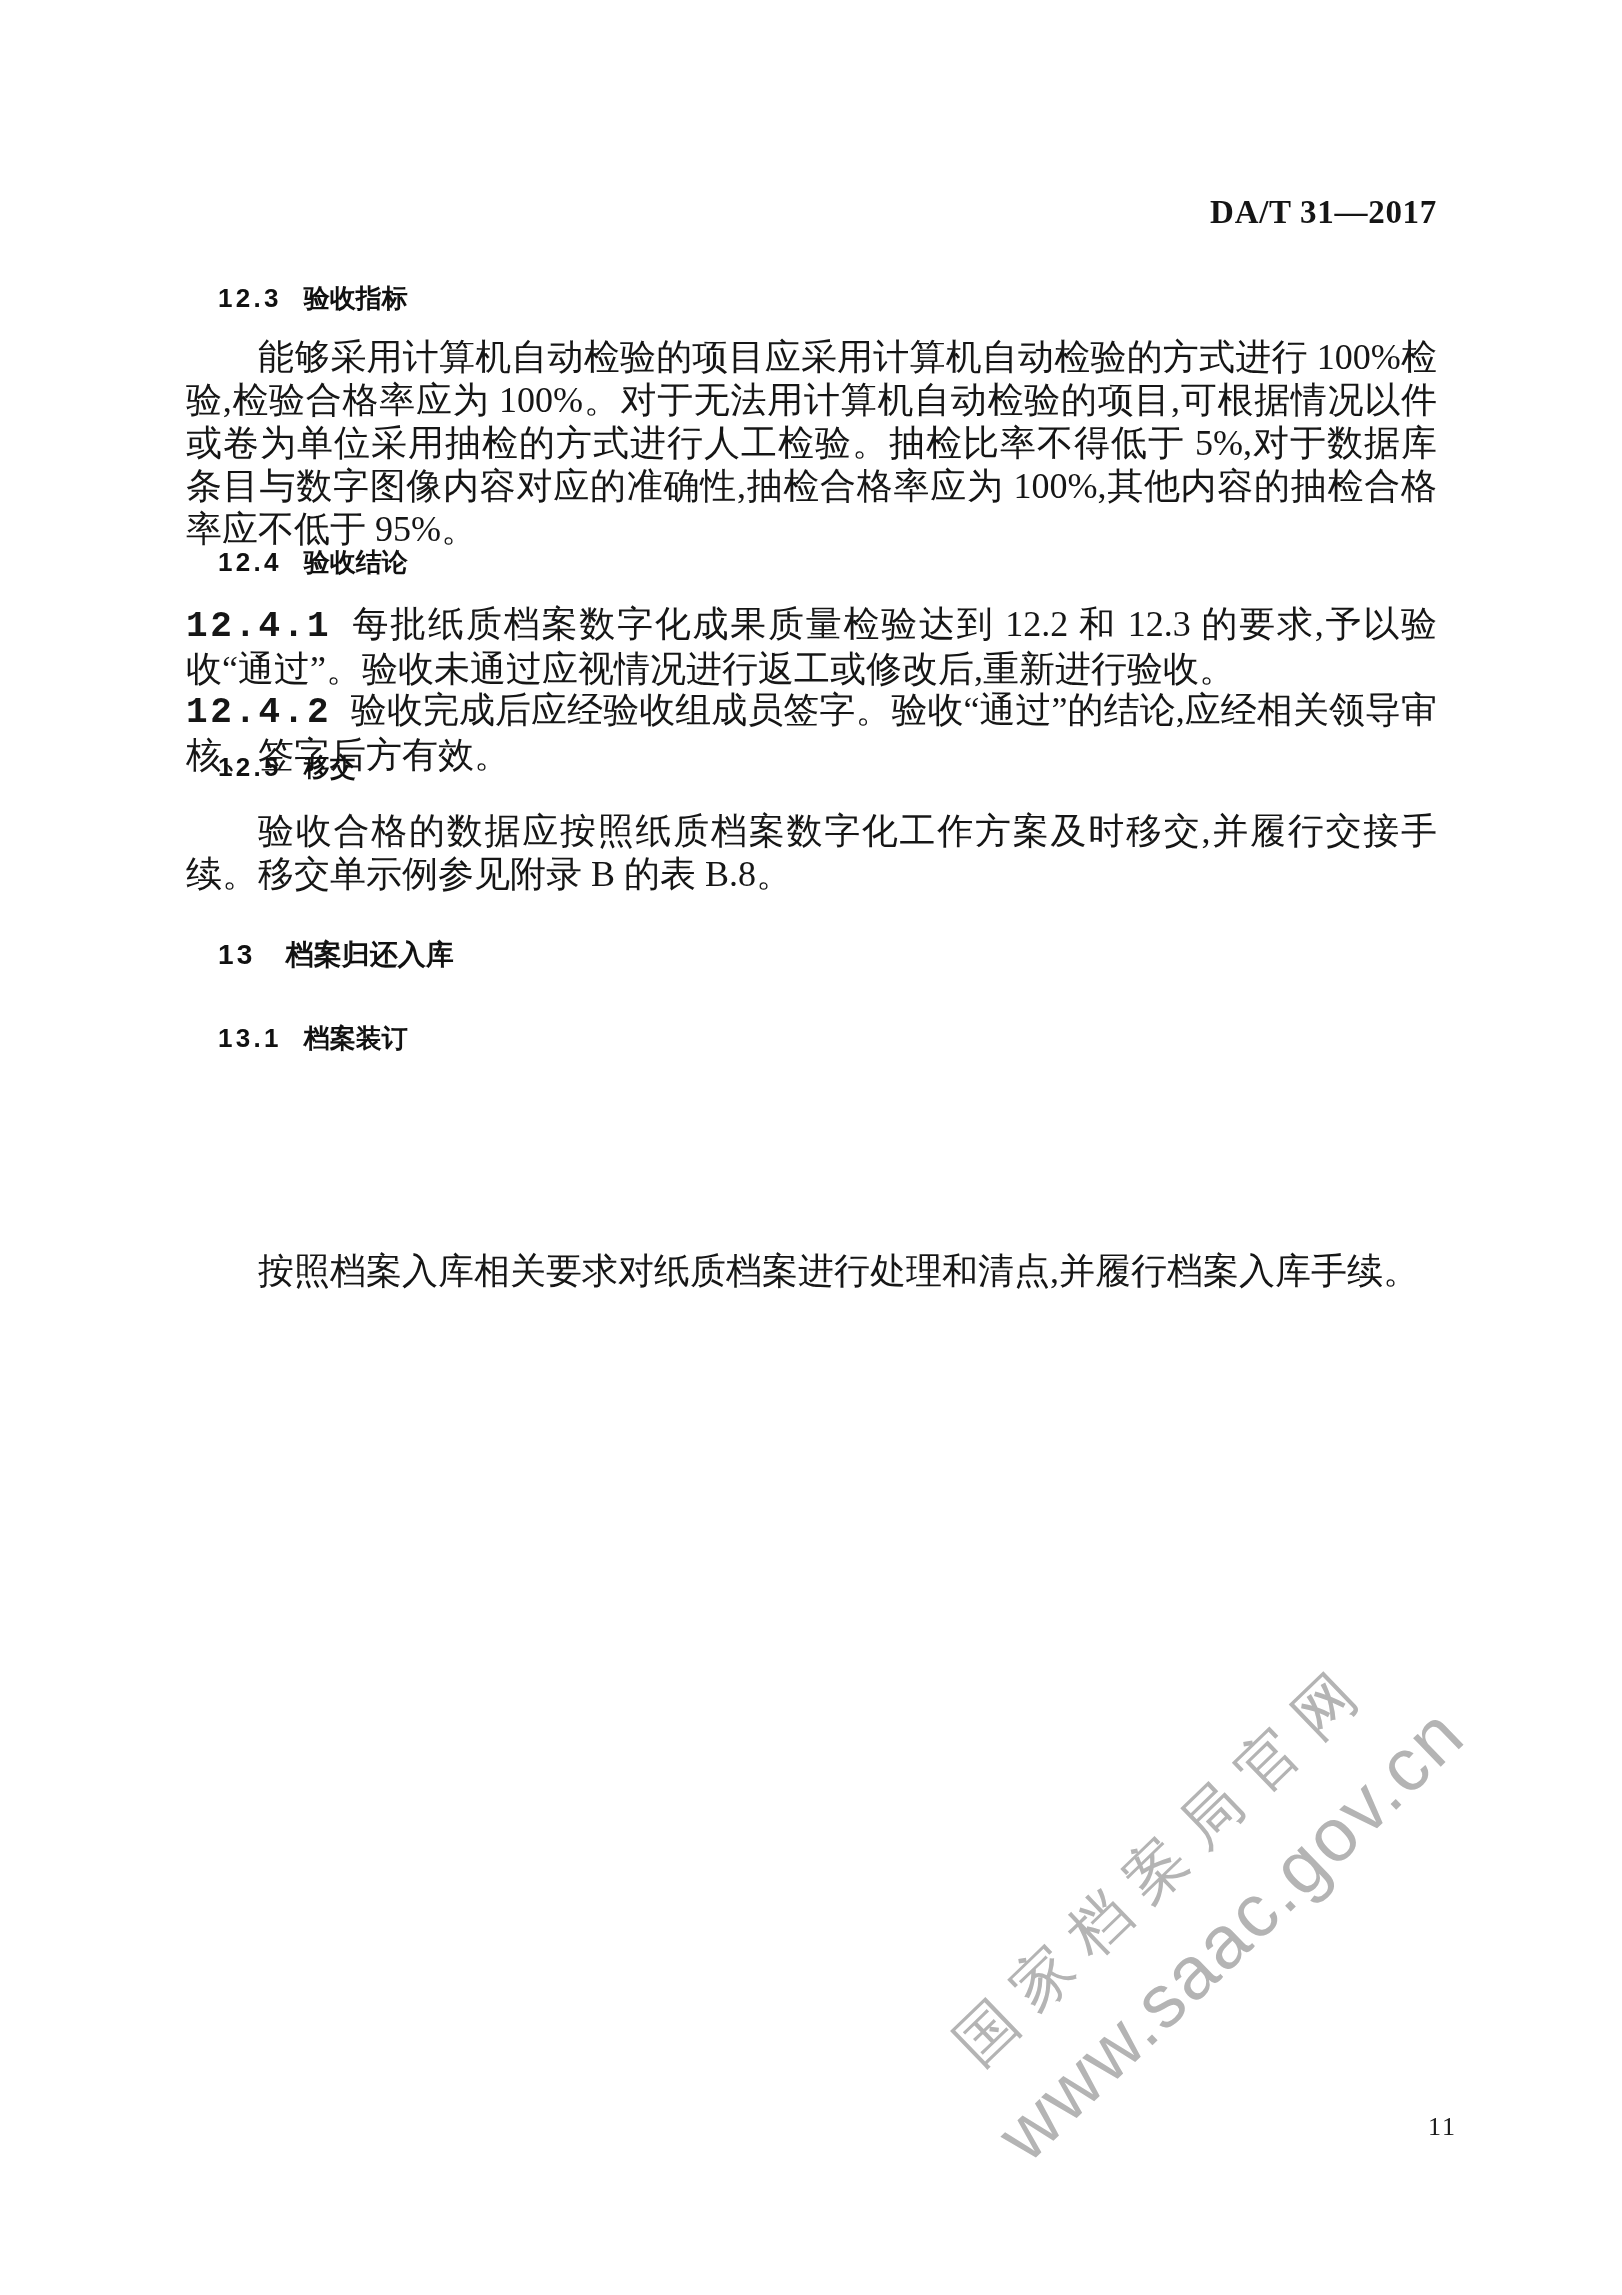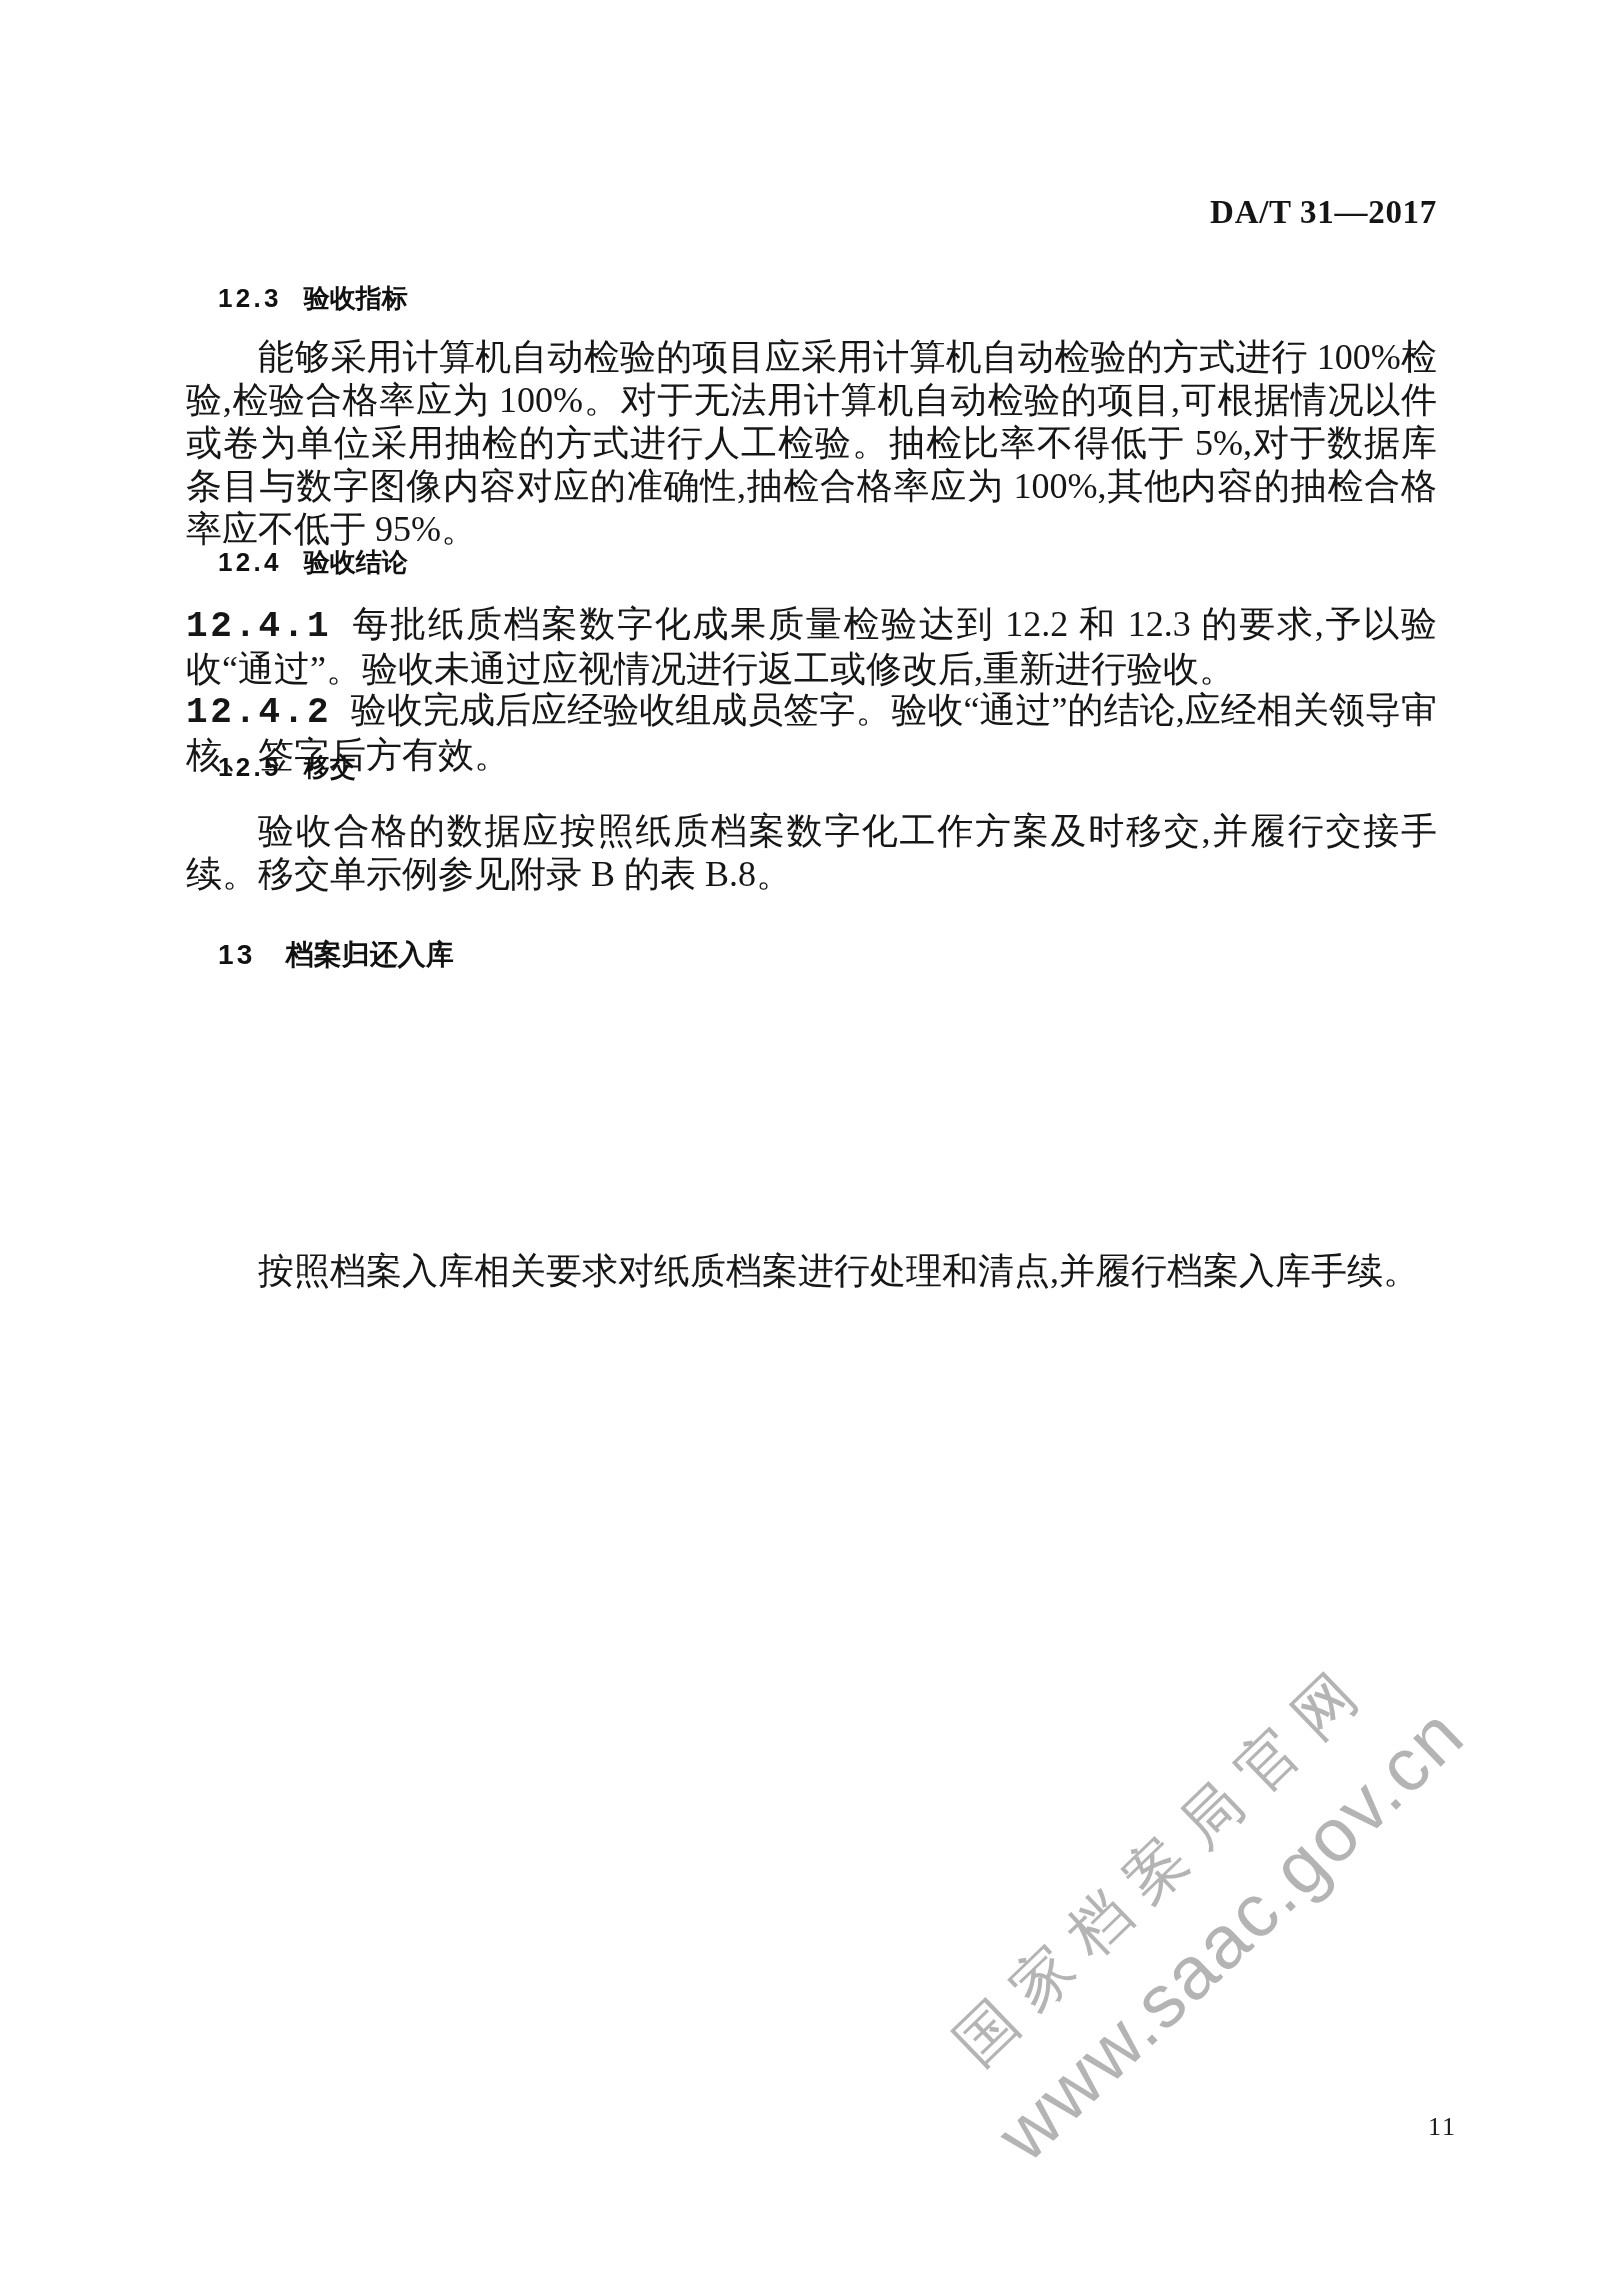--- a/index.html
+++ b/index.html
@@ -128,20 +128,23 @@
   <div class="block h2" style="top:750px">
     <span class="num">12.5</span><span class="title">移交</span>
   </div>
 
   <div class="block para indent" style="top:810px">验收合格的数据应按照纸质档案数字化工作方案及时移交,并履行交接手续。移交单示例参见附录 B 的表 B.8。</div>
 
   <div class="block h1" style="top:936px">
     <span class="num">13</span><span class="title">档案归还入库</span>
   </div>
 
+  <div class="block h2" style="top:1021px">
+    <span class="num">13.1</span><span class="title">档案装订</span>
+  </div>
 
 
 
   <div class="block para indent" style="top:1250px">按照档案入库相关要求对纸质档案进行处理和清点,并履行档案入库手续。</div>
 
   <div class="page-number">11</div>
 
 </div>
 
 

